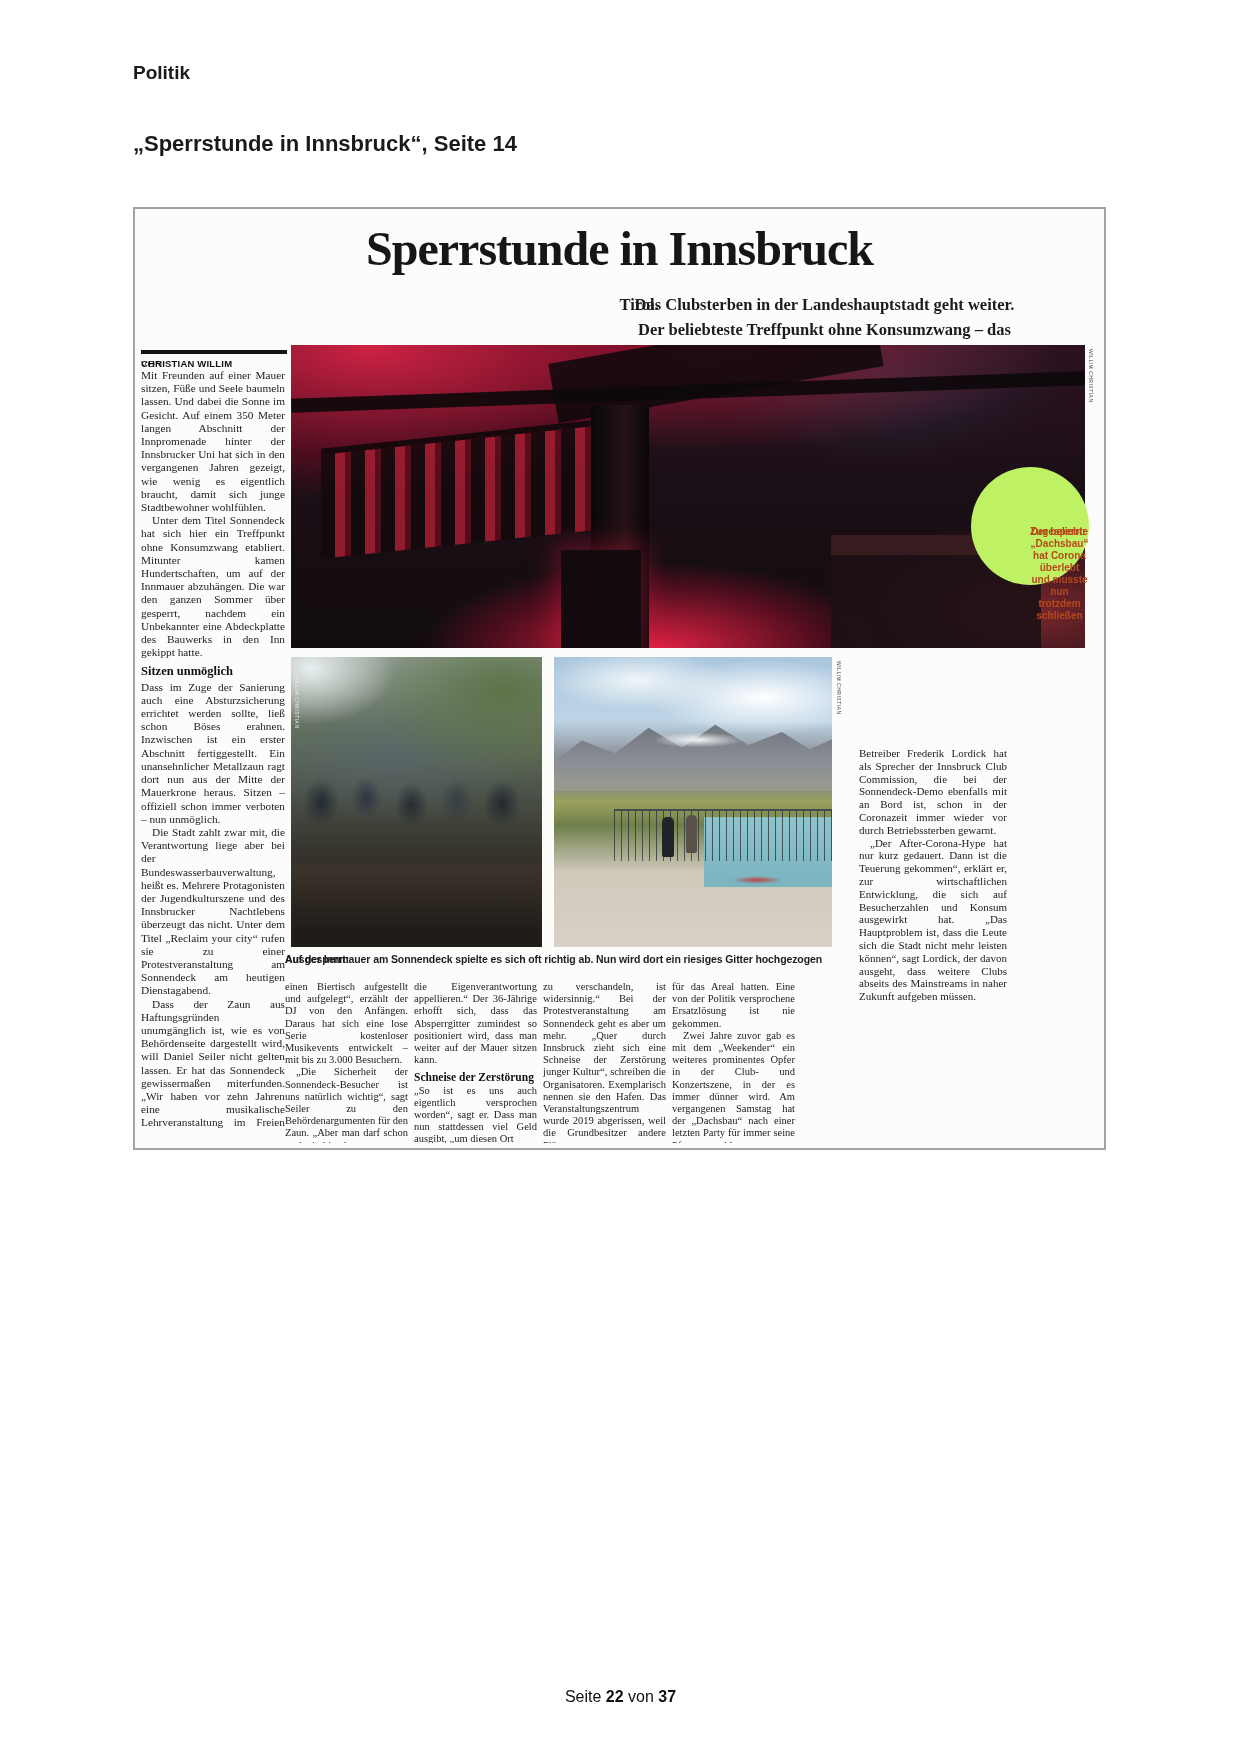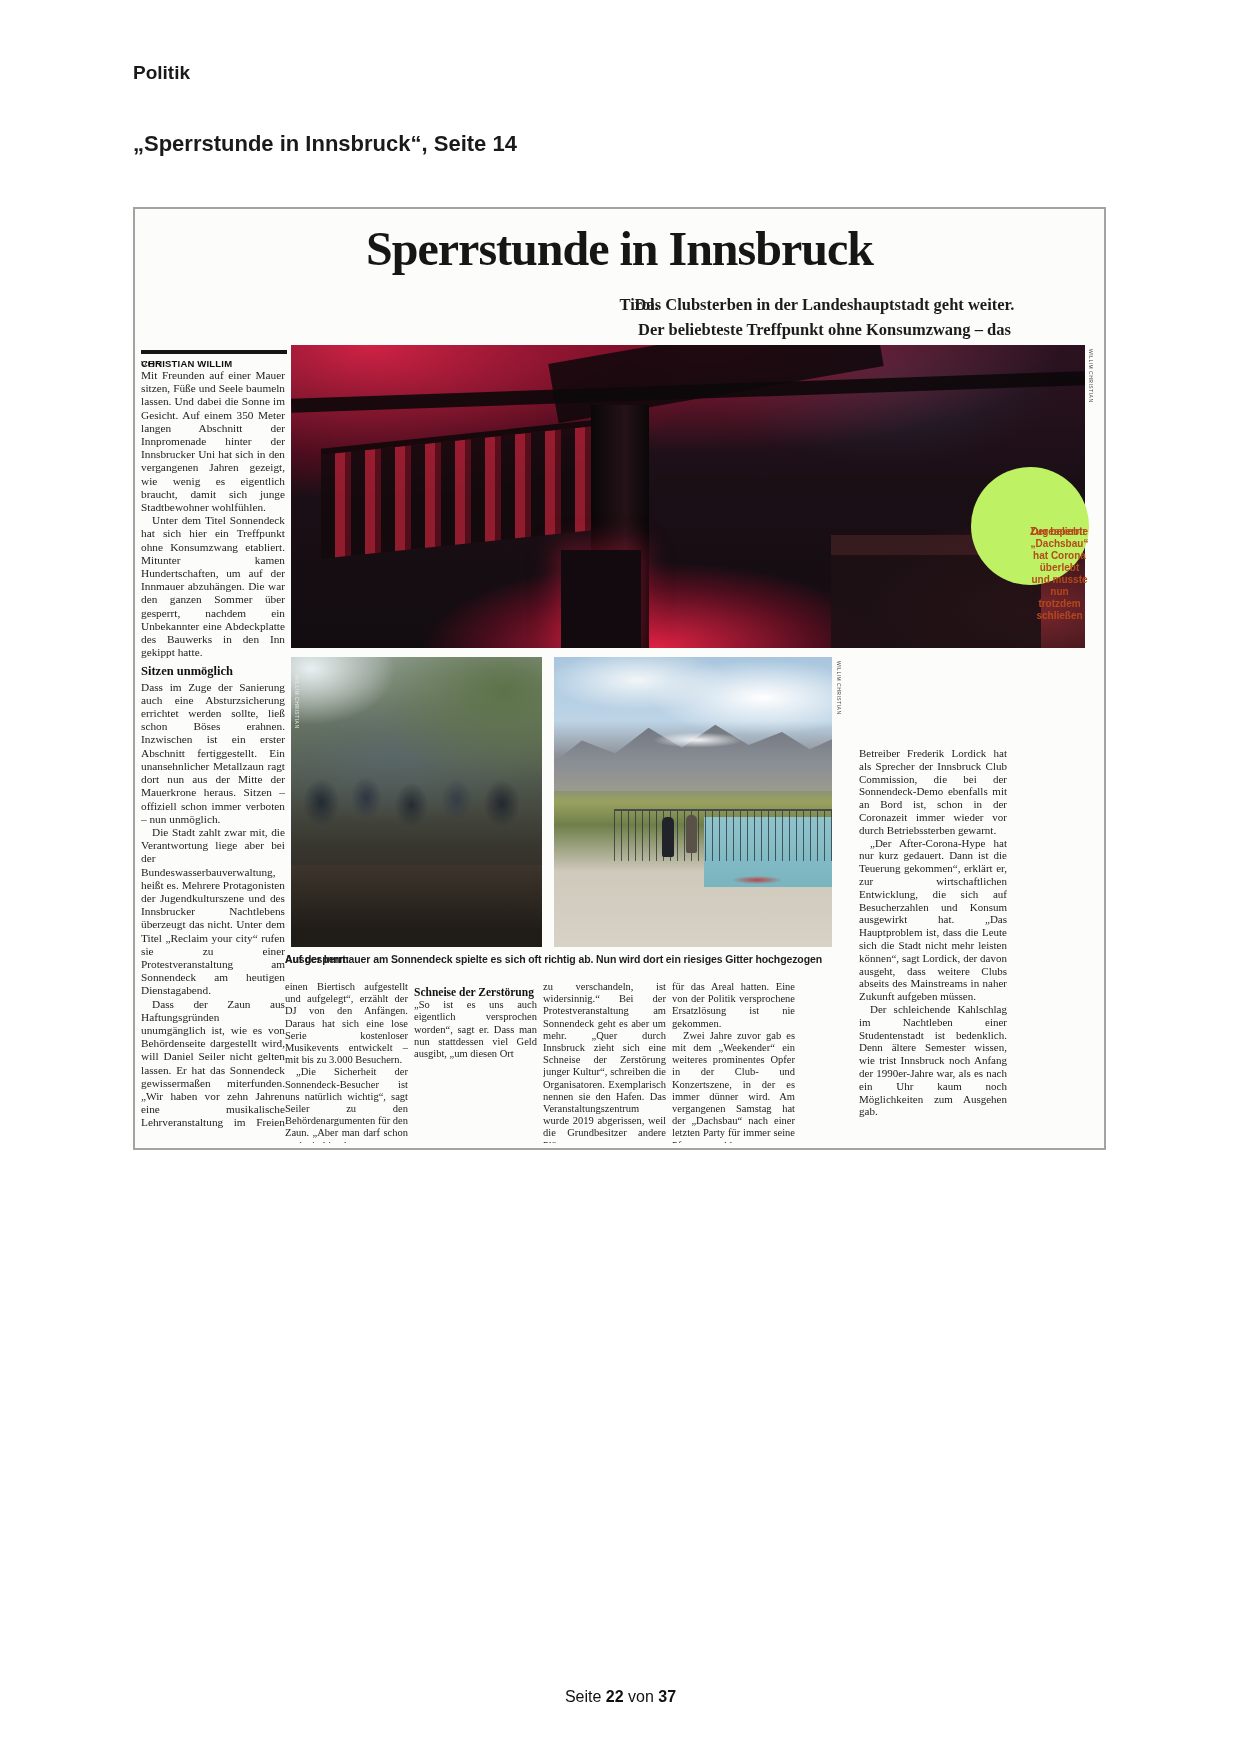--- a/index.html
+++ b/index.html
@@ -212,33 +212,33 @@
       <span>Ausgesperrt:</span>
       <span> Auf der Innmauer am Sonnendeck spielte es sich oft richtig ab. Nun wird dort ein riesiges Gitter hochgezogen</span>
     </div>
 
   <div class="np-cols">
     <div class="bodycol serifcol">
       <p>einen Biertisch aufgestellt und aufgelegt“, erzählt der DJ von den Anfängen. Daraus hat sich eine lose Serie kostenloser Musikevents entwickelt – mit bis zu 3.000 Besuchern.</p>
       <p>„Die Sicherheit der Sonnendeck-Besucher ist uns natürlich wichtig“, sagt Seiler zu den Behördenargumenten für den Zaun. „Aber man darf schon auch ein bisschen an</p>
     </div>
     <div class="bodycol serifcol">
+      <p>die Eigenverantwortung appellieren.“ Der 36-Jährige erhofft sich, dass das Absperrgitter zumindest so positioniert wird, dass man weiter auf der Mauer sitzen kann.</p>
       <h4>Schneise der Zerstörung</h4>
       <p>„So ist es uns auch eigentlich versprochen worden“, sagt er. Dass man nun stattdessen viel Geld ausgibt, „um diesen Ort</p>
     </div>
     <div class="bodycol serifcol">
       <p>zu verschandeln, ist widersinnig.“ Bei der Protestveranstaltung am Sonnendeck geht es aber um mehr. „Quer durch Innsbruck zieht sich eine Schneise der Zerstörung junger Kultur“, schreiben die Organisatoren. Exemplarisch nennen sie den Hafen. Das Veranstaltungszentrum wurde 2019 abgerissen, weil die Grundbesitzer andere Pläne</p>
     </div>
     <div class="bodycol serifcol">
       <p>für das Areal hatten. Eine von der Politik versprochene Ersatzlösung ist nie gekommen.</p>
       <p>Zwei Jahre zuvor gab es mit dem „Weekender“ ein weiteres prominentes Opfer in der Club- und Konzertszene, in der es immer dünner wird. Am vergangenen Samstag hat der „Dachsbau“ nach einer letzten Party für immer seine Pforten geschlossen.</p>
     </div>
   </div>
 
   <div class="np-right-col serifcol">
     <p>Betreiber Frederik Lordick hat als Sprecher der Innsbruck Club Commission, die bei der Sonnendeck-Demo ebenfalls mit an Bord ist, schon in der Coronazeit immer wieder vor durch Betriebssterben gewarnt.</p>
     <p>„Der After-Corona-Hype hat nur kurz gedauert. Dann ist die Teuerung gekommen“, erklärt er, zur wirtschaftlichen Entwicklung, die sich auf Besucherzahlen und Konsum ausgewirkt hat. „Das Hauptproblem ist, dass die Leute sich die Stadt nicht mehr leisten können“, sagt Lordick, der davon ausgeht, dass weitere Clubs abseits des Mainstreams in naher Zukunft aufgeben müssen.</p>
-    <p>Der schleichende Kahlschlag im Nachtleben einer Studentenstadt ist bedenklich. Denn ältere Semester wissen, wie trist Innsbruck noch Anfang der 1990er-Jahre war, als es nach ein Uhr kaum noch Möglichkeiten zum Ausgehen gab.</p>
   </div>
 
 </div>
 
 <div class="abs" id="doc-footer"><span>Seite</span>&nbsp;<b>22</b>&nbsp;<span>von</span>&nbsp;<b>37</b></div>
 
 </body></html>

